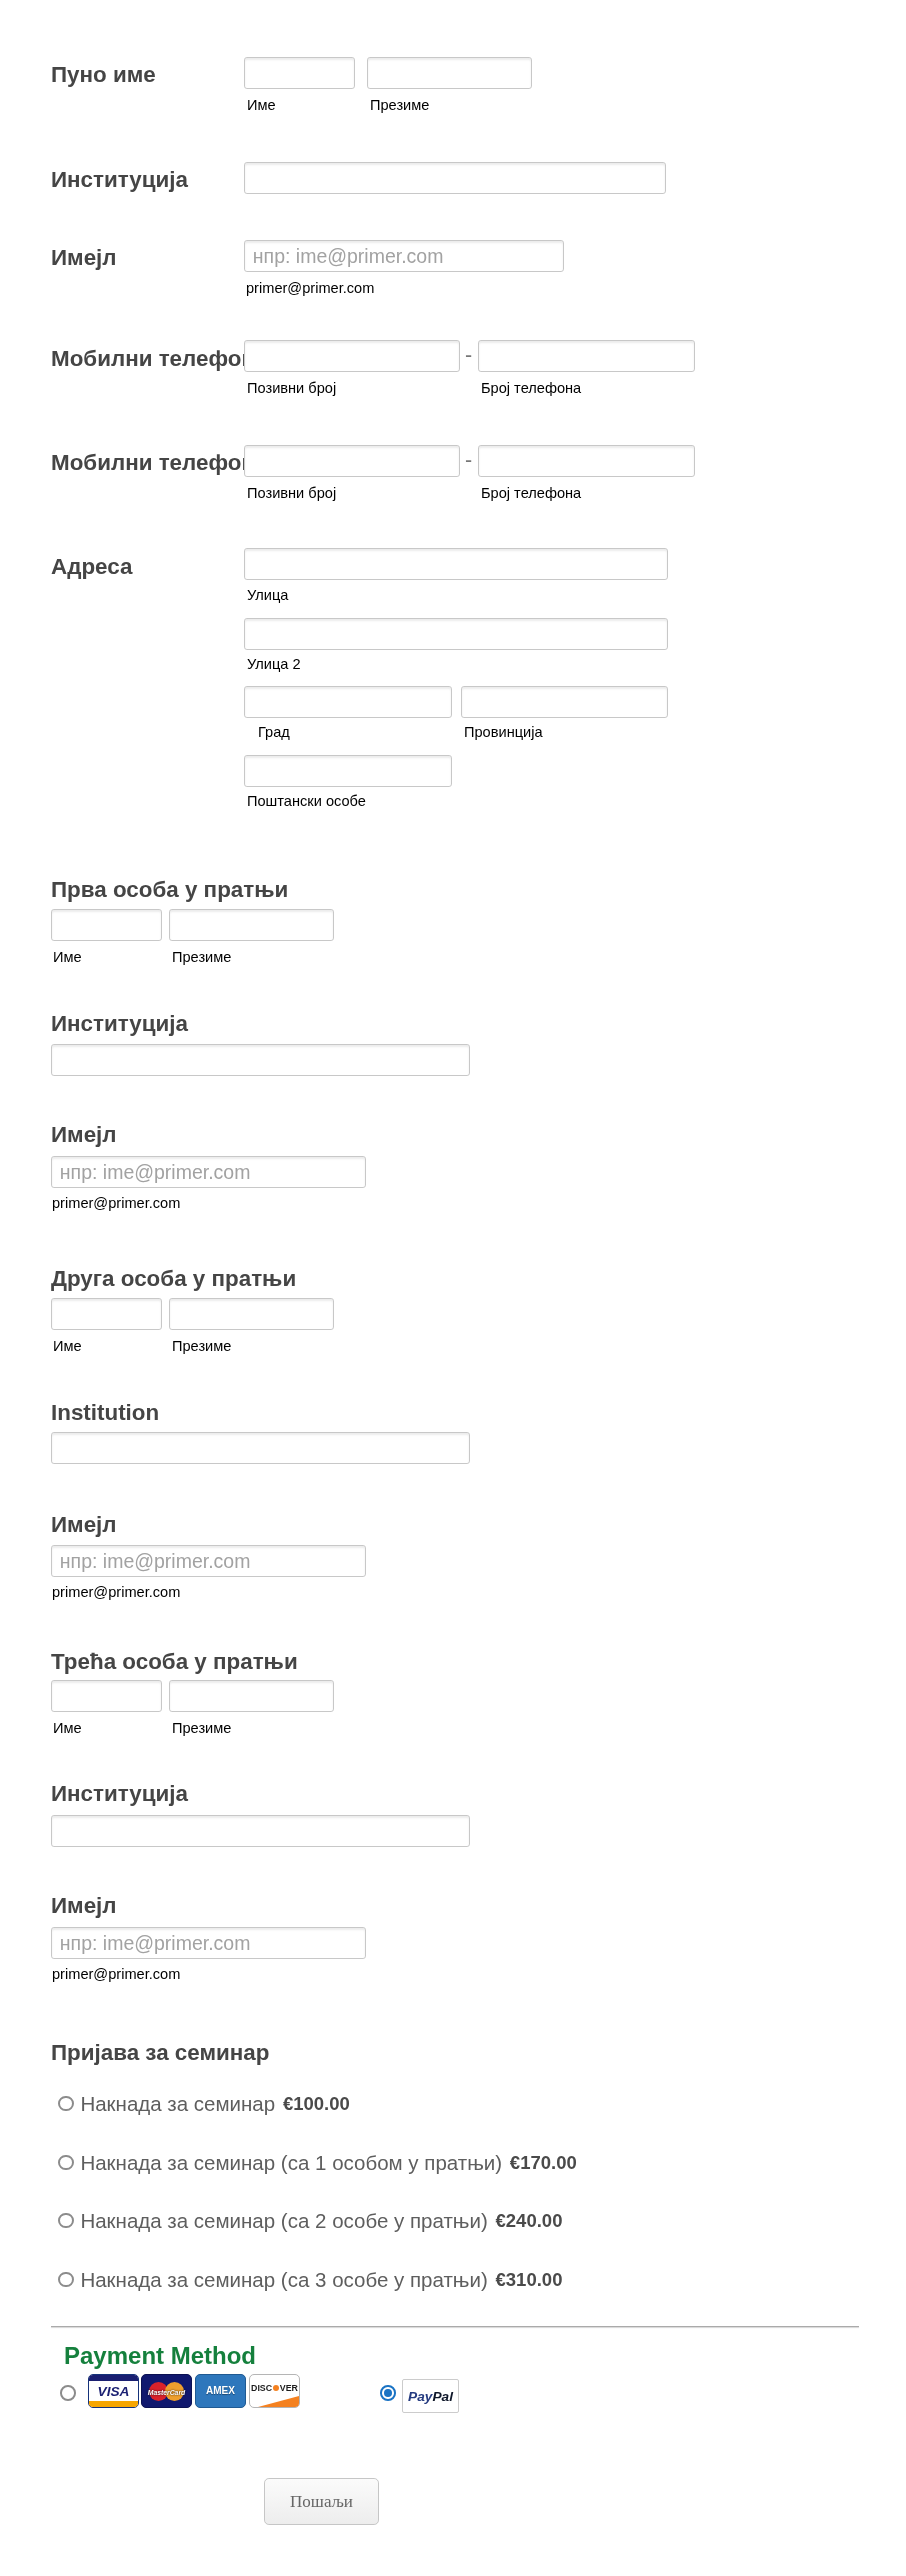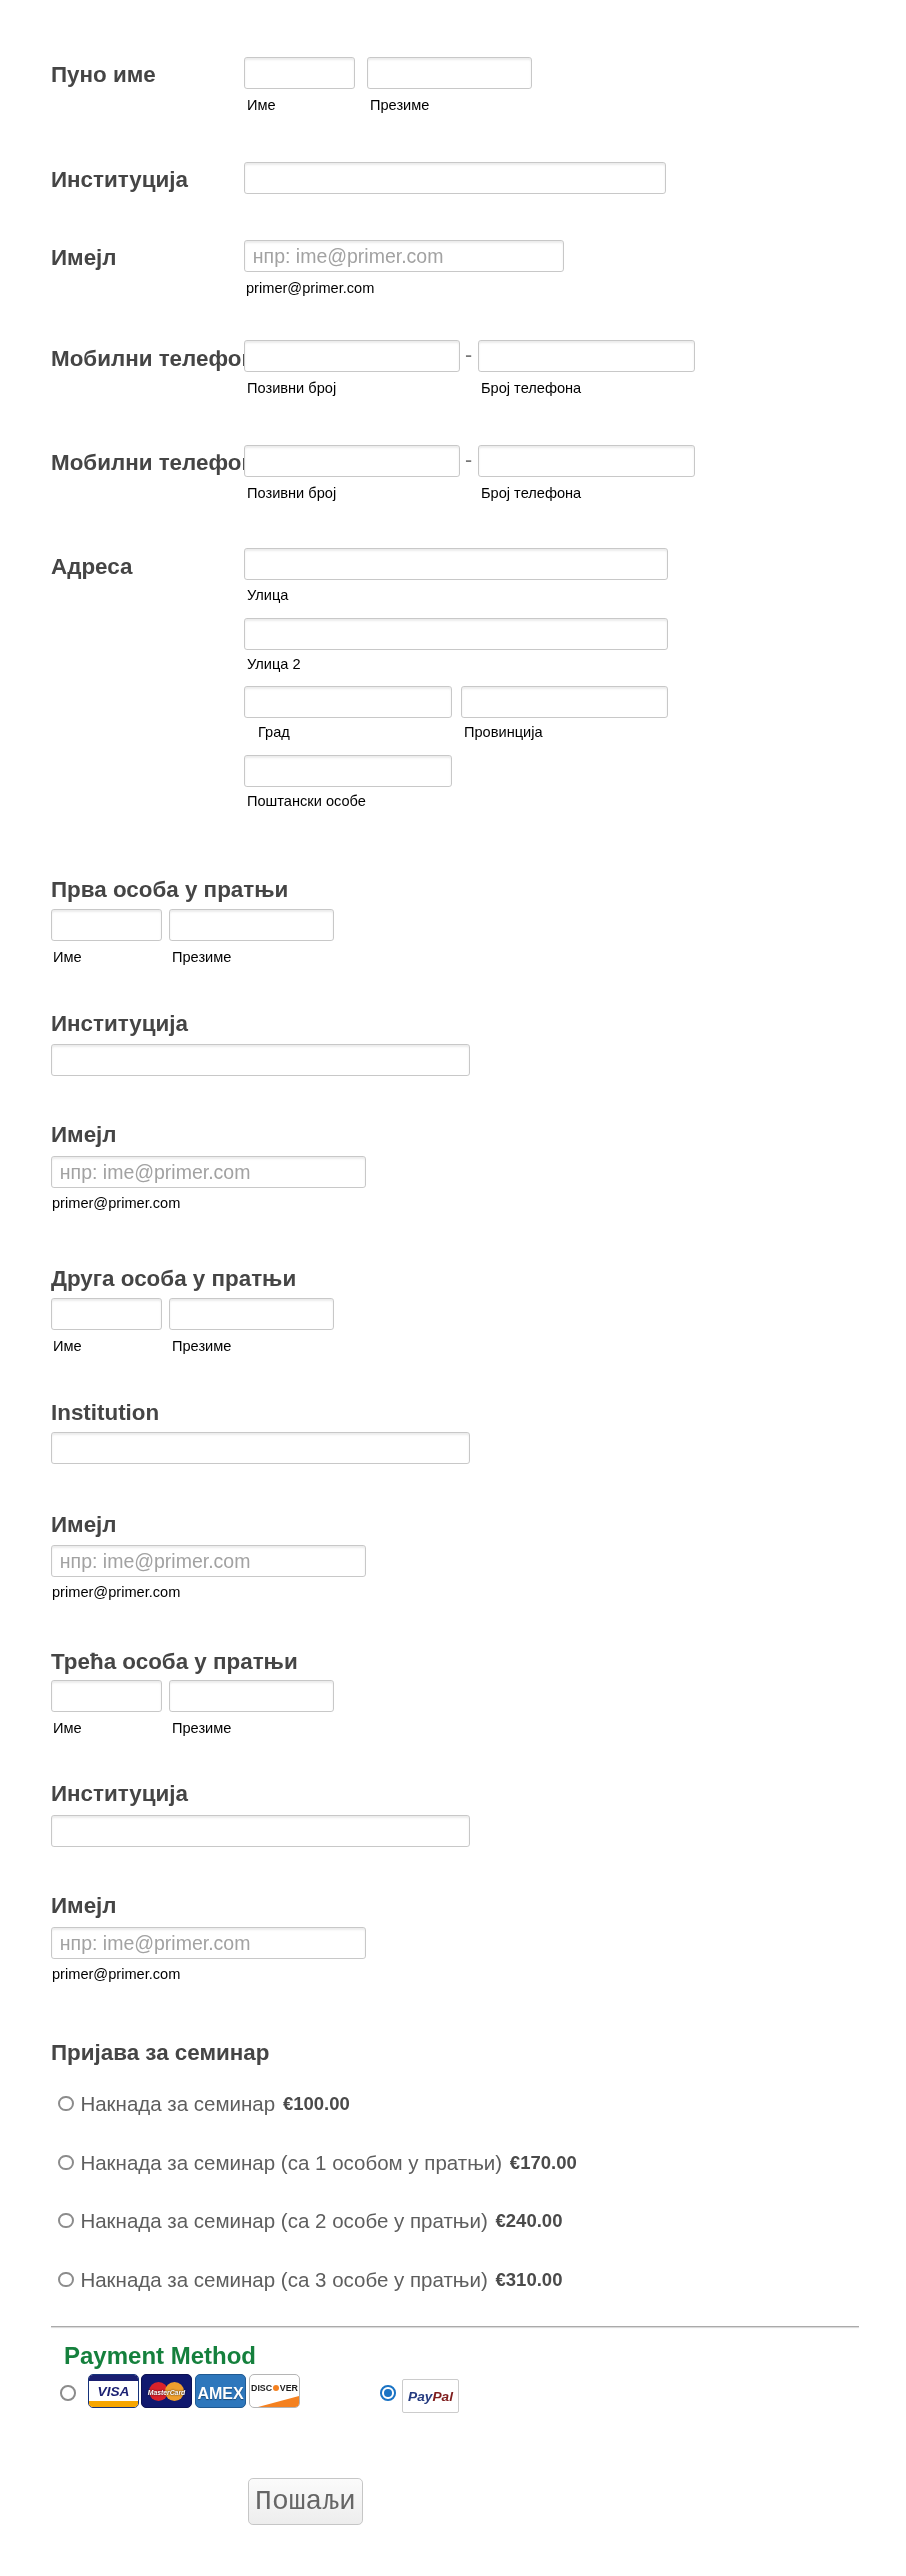--- a/index.html
+++ b/index.html
@@ -63,21 +63,21 @@
   .mc-red { position:absolute; left:6.8px; top:6.8px; width:19.5px; height:19.5px; border-radius:50%; background:#d9222a; }
   .mc-orange { position:absolute; right:6.8px; top:6.8px; width:19.5px; height:19.5px; border-radius:50%; background:#ee9f2d; }
   .mc-text {
     position:absolute; left:0; right:0; top:13.7px; text-align:center;
     font-size:6.8px; font-weight:bold; font-style:italic; color:#fff;
     text-shadow:0 0 2px #000;
   }
   .card-amex { background:#2e77bc; border:1px solid #205a92; }
   .amex-text {
     position:absolute; left:0; right:0; top:9.8px; text-align:center;
-    font-size:16px; font-weight:bold; color:#fff; letter-spacing:0;
+    font-size:10px; font-weight:bold; color:#fff; letter-spacing:0;
     text-shadow:0 1px 1px rgba(0,0,0,.4);
   }
   .card-disc { background:#fff; border:1px solid #b5b5b5; }
   .disc-text {
     position:absolute; left:0; right:0; top:7.8px; text-align:center;
     font-size:8.8px; font-weight:bold; color:#1d1d1d; letter-spacing:0;
   }
   .disc-text .o-dot {
     display:inline-block; width:6.8px; height:6.8px; border-radius:50%;
     background:#f48120; vertical-align:middle; margin:0 0.5px 1px 0.5px;
@@ -86,27 +86,27 @@
     position:absolute; right:0; bottom:0; width:0; height:0;
     border-bottom:11.7px solid #f48120; border-left:41px solid transparent;
   }
   .paypal-box {
     position:absolute; left:402px; top:2379px; width:55px; height:32px;
     background:#fff; border:1px solid #ccc; border-radius:2px;
     display:flex; align-items:center; justify-content:center;
   }
   .pp-text { font-size:13.7px; font-weight:bold; font-style:italic; }
   .pp-pay { color:#253b80; }
-  .pp-pal { color:#7f1d1d; }
+  .pp-pal { color:#0f172a; }
   .submit-btn {
-    position:absolute; left:248px; top:2478px; width:115px; height:47px;
+    position:absolute; left:264px; top:2478px; width:115px; height:47px;
     background:linear-gradient(#fbfbfb,#ededed);
     border:1px solid #c6c6c6; border-radius:4.9px;
-    font-family:Liberation Mono, monospace;
-    font-size:28px; color:#666; cursor:pointer;
+    font-family:Liberation Serif, serif;
+    font-size:17px; color:#666; cursor:pointer;
   }
 </style>
 </head>
 <body>
 
 <div class="page">
 
   <div class="label-a" style="top:62px;">Пуно име</div>
   <input class="inp" style="left: 244px; top: 57px; width: 111px;" type="text" value="">
   <input class="inp" style="left: 367px; top: 57px; width: 165px;" type="text" value="">

